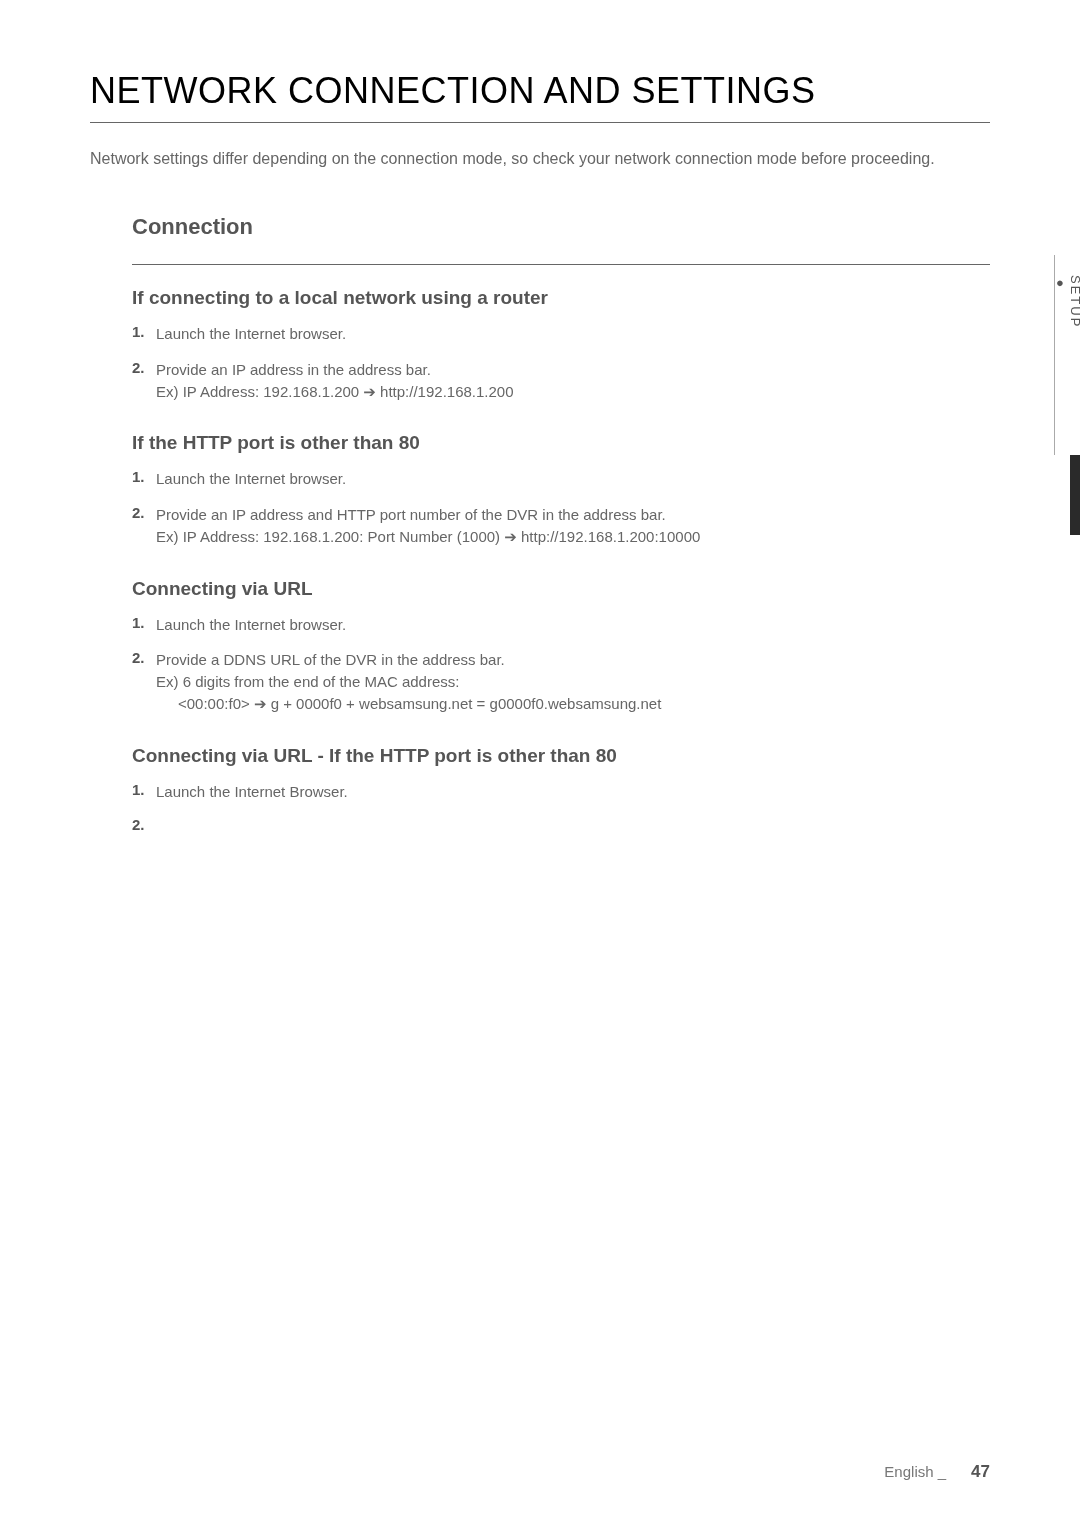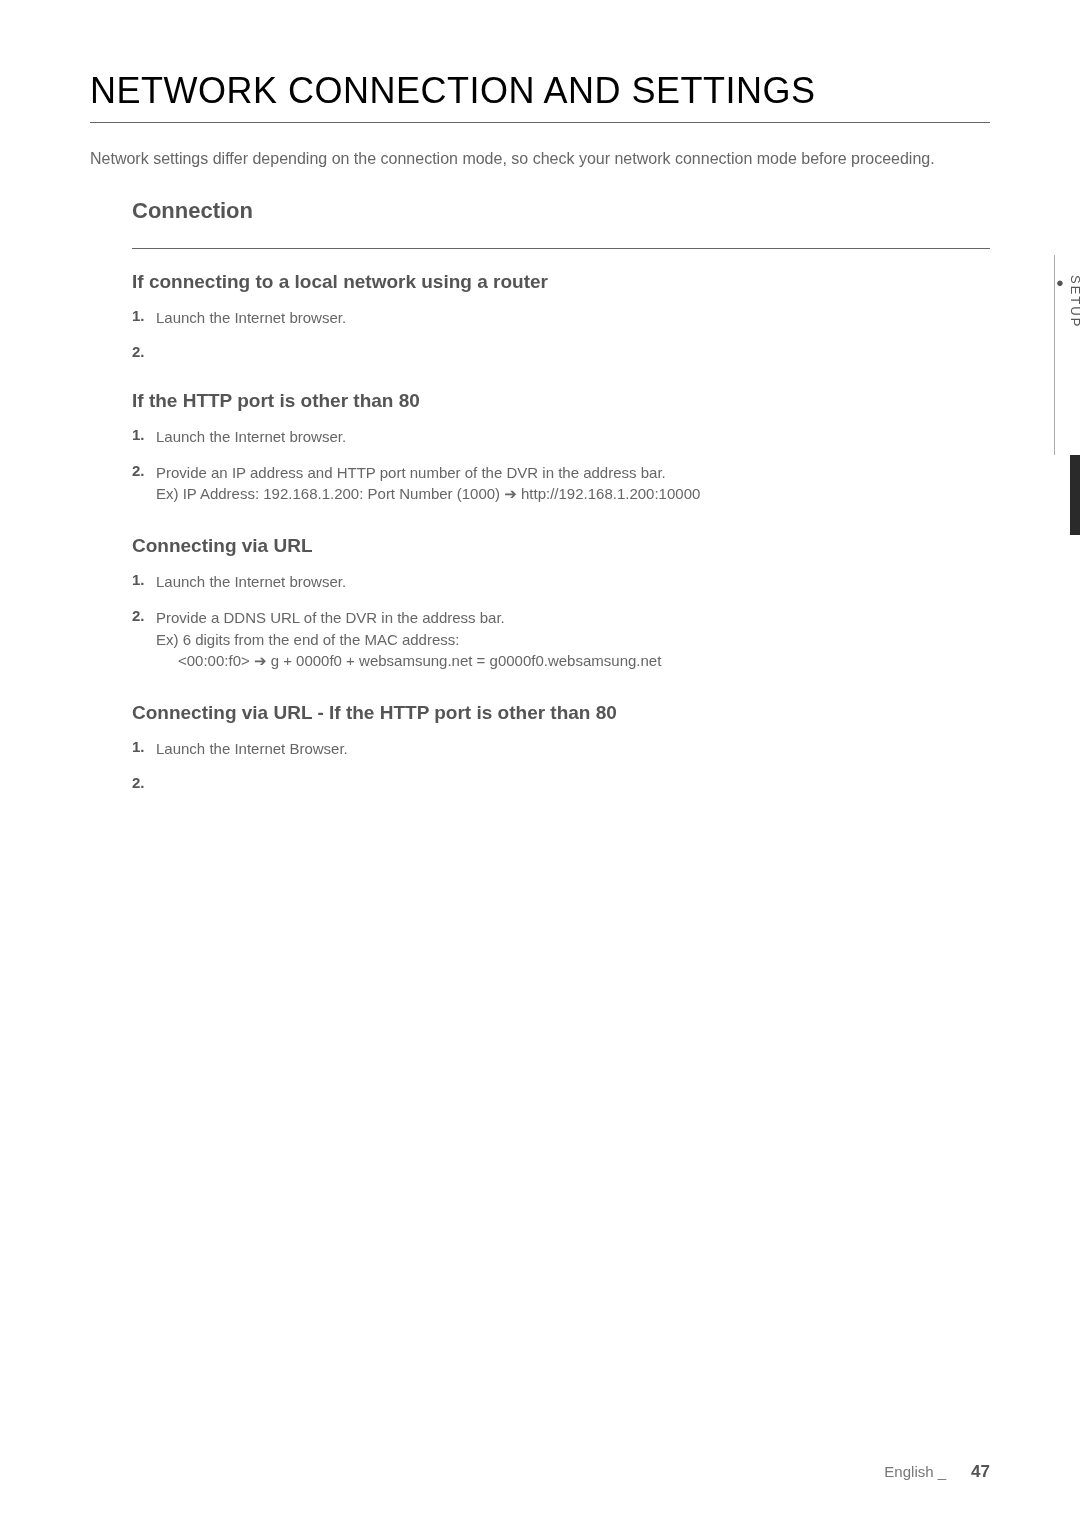--- a/index.html
+++ b/index.html
@@ -22,21 +22,21 @@
     letter-spacing: 0.5px;
     color: #000000;
     padding-bottom: 10px;
     border-bottom: 1px solid #666;
     margin-bottom: 24px;
   }
   .intro {
     font-size: 16px;
     line-height: 1.45;
     color: #666;
-    margin-bottom: 28px;
+    margin-bottom: 44px;
   }
   .section-title {
     font-size: 22px;
     font-weight: bold;
     color: #555;
     margin-left: 42px;
     padding-bottom: 24px;
     border-bottom: 1px solid #666;
     margin-bottom: 22px;
   }
@@ -129,20 +129,24 @@
 <h2 class="section-title">Connection</h2>
 
 <h3 class="sub-title">If connecting to a local network using a router</h3>
 <div class="step-list">
   <div class="step">
     <span class="step-num">1.</span>
     <div class="step-body">Launch the Internet browser.</div>
   </div>
   <div class="step">
     <span class="step-num">2.</span>
+    <div class="step-body">
+      <span class="step-line">Provide an IP address in the address bar.</span>
+      <span class="step-line">Ex) IP Address: 192.168.1.200 ➔ http://192.168.1.200</span>
+    </div>
   </div>
 </div>
 
 <h3 class="sub-title">If the HTTP port is other than 80</h3>
 <div class="step-list">
   <div class="step">
     <span class="step-num">1.</span>
     <div class="step-body">Launch the Internet browser.</div>
   </div>
   <div class="step">

